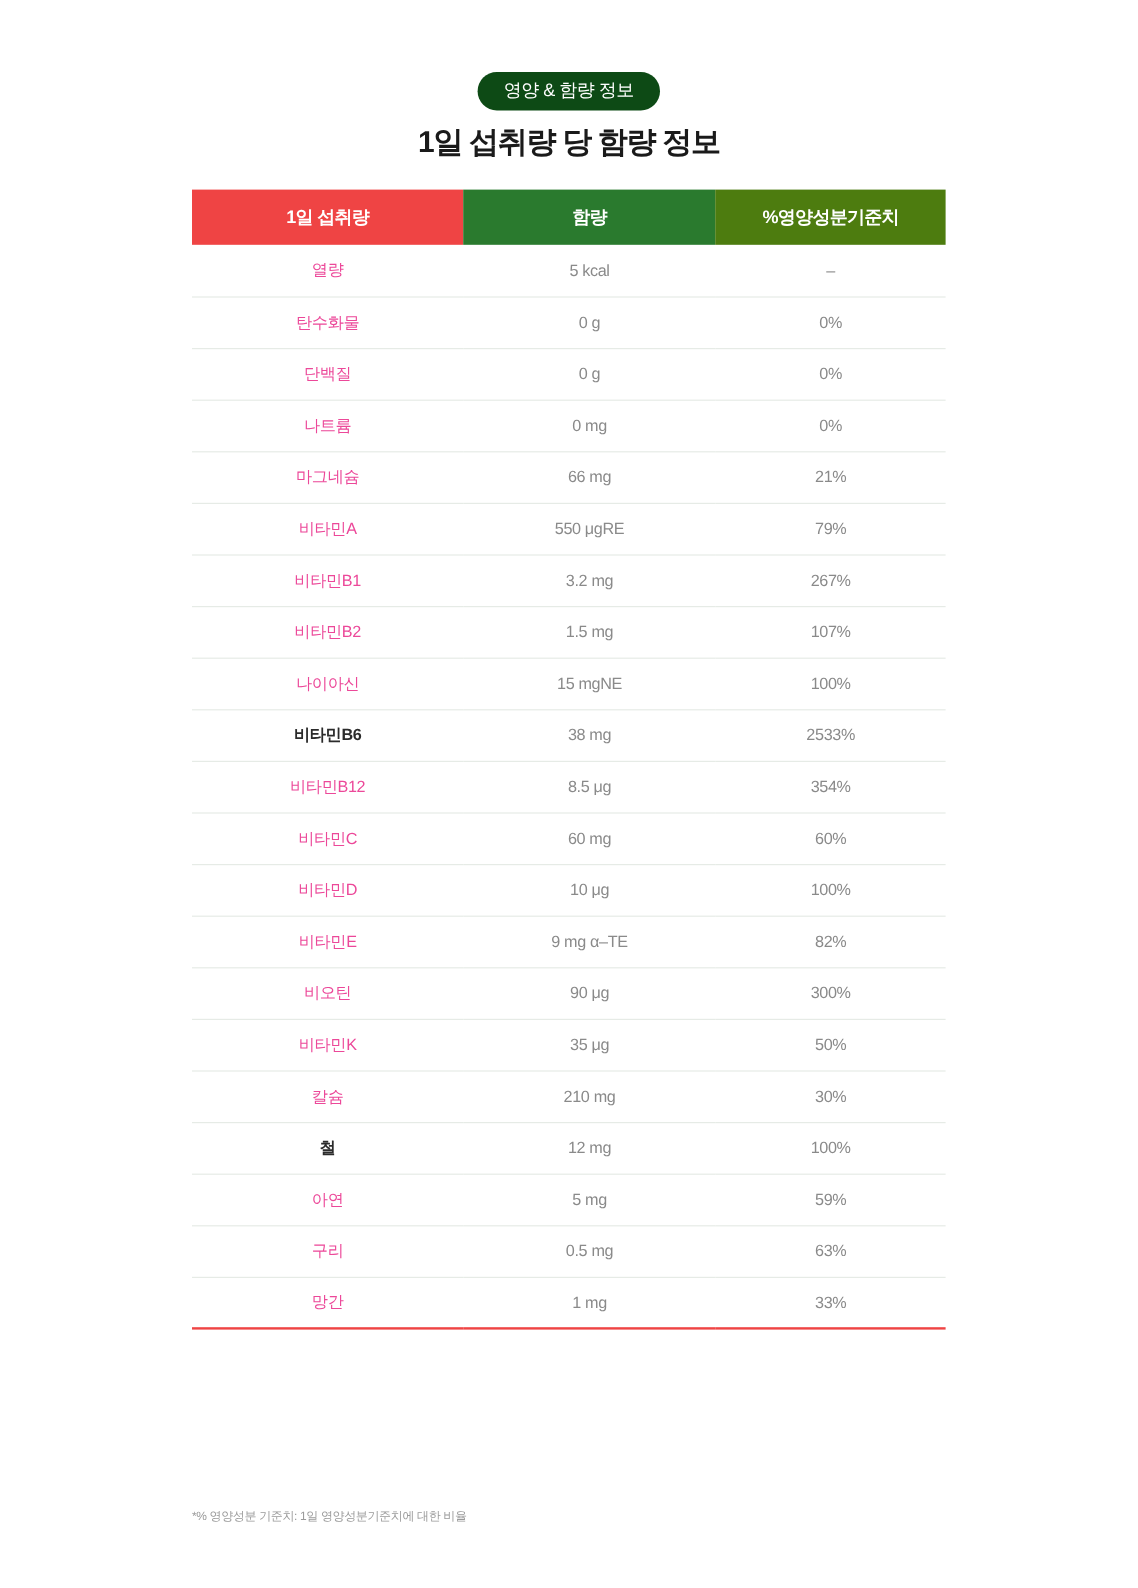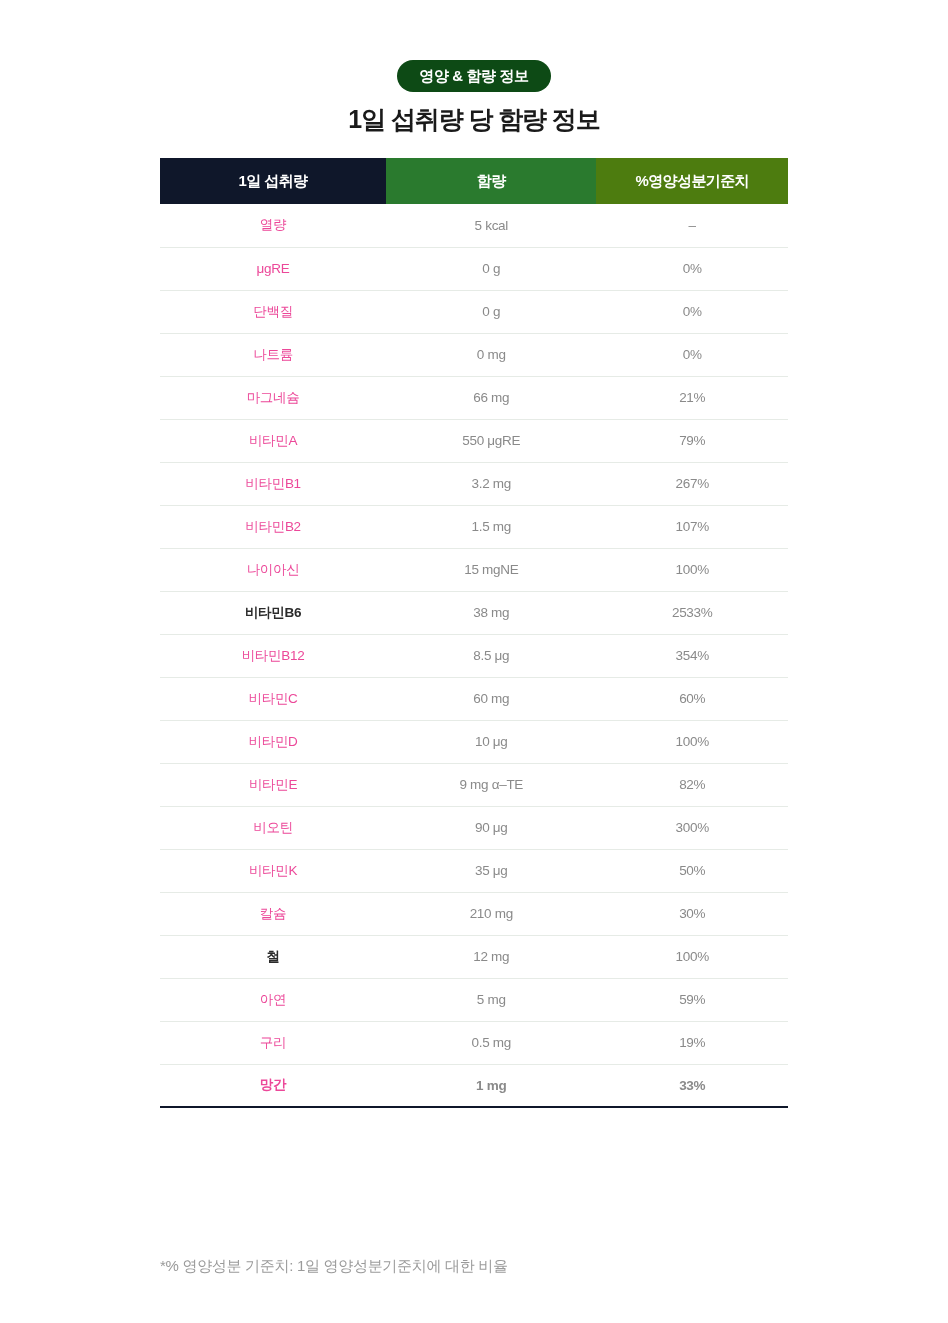--- a/index.html
+++ b/index.html
@@ -21,21 +21,21 @@
   
   .header {
     padding-top:60px;
     text-align:center;
   }
   .badge {
     display:inline-block;
     background:#0d4a15;
     color:#ffffff;
     font-size:15px;
-    font-weight:700;
+    font-weight:400;
     letter-spacing:-0.4px;
     line-height:1;
     padding:8px 22px 9px;
     border-radius:16px;
   }
   .title {
     margin-top:12px;
     font-size:25px;
     font-weight:700;
     color:#1a1a1a;
@@ -75,38 +75,37 @@
     height:43px;
     vertical-align:middle;
     text-align:center;
     font-size:13.5px;
     color:#8a8a8a;
     letter-spacing:-0.3px;
     border-bottom:1px solid #e6ebe6;
     white-space:nowrap;
   }
   table.nutri tbody tr:last-child td {
-    border-bottom:2px solid #0f172a;
-    font-weight:bold;
+    border-bottom:2px solid #ef4444;
   }
   table.nutri tbody td.name {
     color:#ec4899;
   }
   table.nutri tbody tr.bold td.name {
     color:#2b2b2b;
     font-weight:700;
   }
 
   
   .footnote {
     position:absolute;
     left:160px;
     top:1257px;
     width:628px;
-    font-size:15px;
+    font-size:10px;
     color:#9a9a9a;
     letter-spacing:-0.3px;
     text-align:left;
   }
 </style>
 </head>
 <body>
 
 <div class="page">
 
@@ -117,33 +116,33 @@
 
   <div class="table-wrap">
     <table class="nutri">
       <colgroup>
         <col class="c-name">
           <col class="c-amt">
           <col class="c-pct">
       </colgroup>
       <thead>
         <tr>
-          <th style="background: #0f172a;">1일 섭취량</th>
+          <th style="background: #ef4444;">1일 섭취량</th>
           <th style="background: rgb(42, 122, 46);">함량</th>
           <th style="background: #4d7c0f;">%영양성분기준치</th>
         </tr>
       </thead>
       <tbody id="nutri-body">
           <tr>
             <td class="name">열량</td>
             <td>5 kcal</td>
             <td>–</td>
           </tr>
           <tr>
-            <td class="name">μgRE</td>
+            <td class="name">탄수화물</td>
             <td>0 g</td>
             <td>0%</td>
           </tr>
           <tr>
             <td class="name">단백질</td>
             <td>0 g</td>
             <td>0%</td>
           </tr>
           <tr>
             <td class="name">나트륨</td>
@@ -221,21 +220,21 @@
             <td>100%</td>
           </tr>
           <tr>
             <td class="name">아연</td>
             <td>5 mg</td>
             <td>59%</td>
           </tr>
           <tr>
             <td class="name">구리</td>
             <td>0.5 mg</td>
-            <td>19%</td>
+            <td>63%</td>
           </tr>
           <tr>
             <td class="name">망간</td>
             <td>1 mg</td>
             <td>33%</td>
           </tr>
         </tbody>
     </table>
   </div>
 

